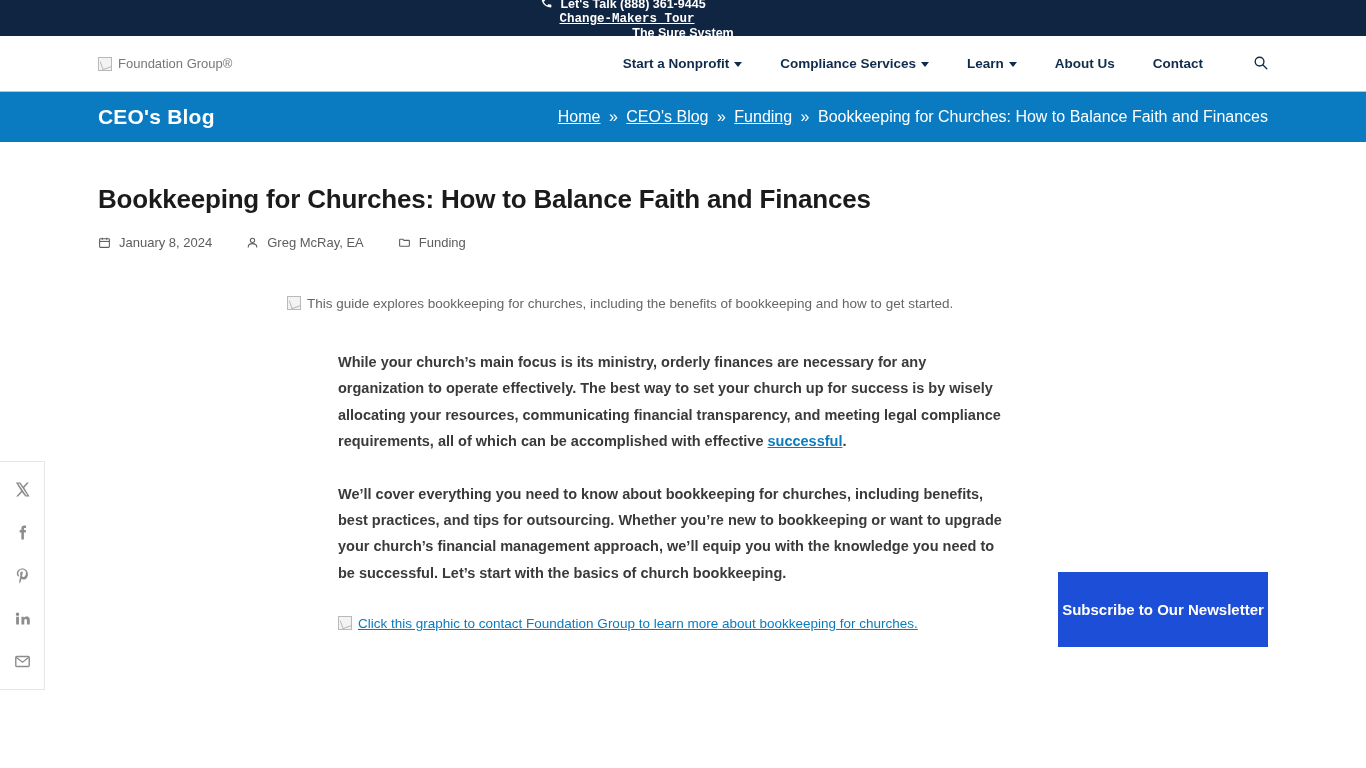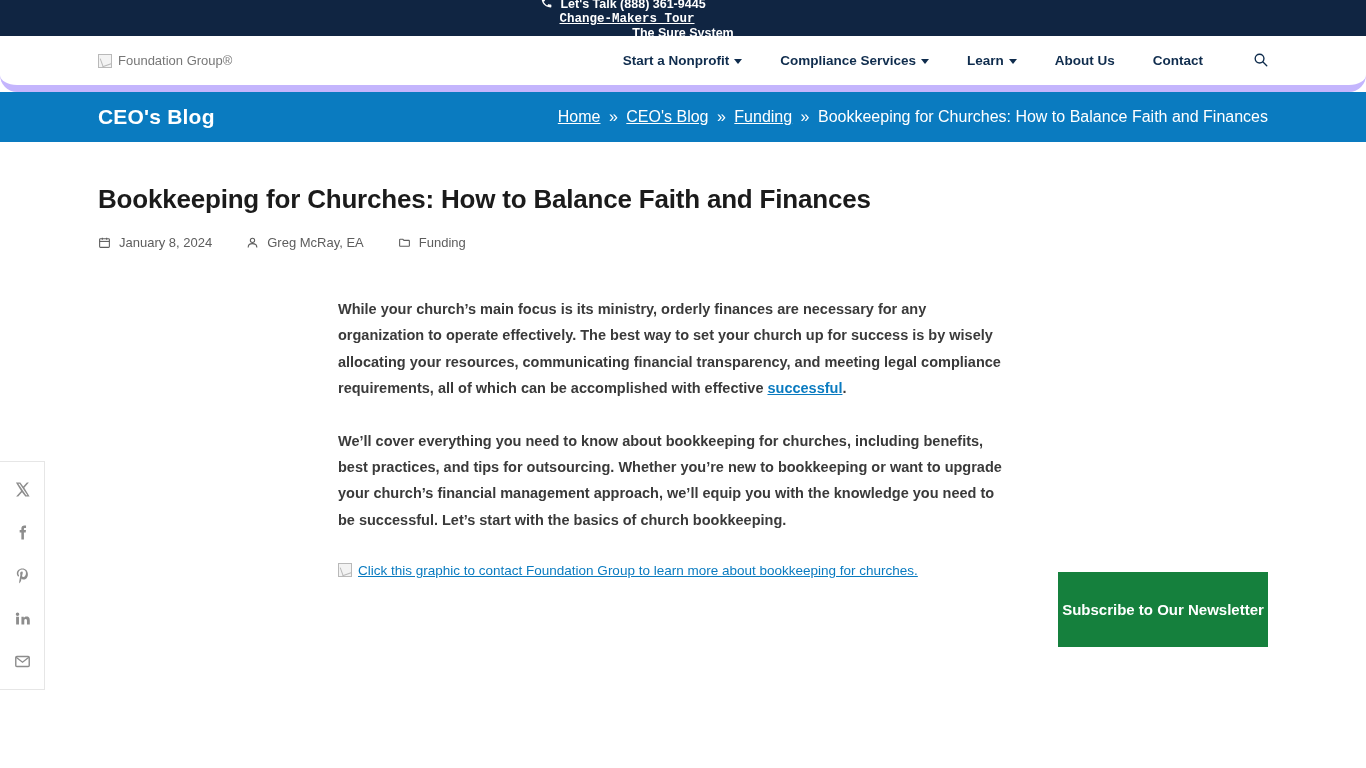--- a/index.html
+++ b/index.html
@@ -40,26 +40,25 @@
     margin-right: 110px;
   }
   .stars { color: #f5a623; font-size: 15px; letter-spacing: 0px; }
   .tb-link { color: #ffffff; text-decoration: underline; font-weight: bold; }
   .tb-sep { margin-right: 112px; font-family: Liberation Mono, monospace; }
 
   
   .header {
     background: #ffffff;
     height: 56px;
-    border-bottom: 7px solid #c4b5fd;
+    border-bottom: 1px solid #c4b5fd;
     display: flex;
     align-items: center;
     padding: 0 98px 0 98px;
     justify-content: space-between;
-    border-radius: 17px;
   }
   .logo-broken {
     font-size: 13px;
     color: #777;
     display: flex;
     align-items: center;
     gap: 6px;
   }
   .broken-img-icon {
     width: 14px; height: 14px;
@@ -205,21 +204,21 @@
     gap: 6px;
   }
 
   
   .subscribe {
     position: absolute;
     right: 98px;
     top: 388px;
     width: 210px;
     height: 75px;
-    background: #15803d;
+    background: #1d4ed8;
     color: #ffffff;
     display: flex;
     align-items: center;
     justify-content: center;
     text-align: center;
     font-size: 15px;
     font-weight: bold;
     line-height: 28px;
     cursor: pointer;
   }
@@ -346,20 +345,24 @@
     </div>
     <div class="social-btn">
       <svg width="17" height="17" viewBox="0 0 24 24" fill="none" stroke="#8d8d8d" stroke-width="2">
           <rect x="2.5" y="5" width="19" height="14" rx="1.5"></rect>
           <path d="M3 6l9 7 9-7"></path>
         </svg>
     </div>
   </div>
 
   <div class="article">
+    <div class="broken-figure">
+      <span class="broken-img-icon"></span>
+      <span>This guide explores bookkeeping for churches, including the benefits of bookkeeping and how to get started.</span>
+    </div>
 
     <p class="body-p">
       <span>While your church’s main focus is its ministry, orderly finances are necessary for any organization to operate effectively. The best way to set your church up for success is by wisely allocating your resources, communicating financial transparency, and meeting legal compliance requirements, all of which can be accomplished with effective </span><a href="#">successful</a><span>.</span>
     </p>
 
     <p class="body-p">We’ll cover everything you need to know about bookkeeping for churches, including benefits, best practices, and tips for outsourcing. Whether you’re new to bookkeeping or want to upgrade your church’s financial management approach, we’ll equip you with the knowledge you need to be successful. Let’s start with the basics of church bookkeeping.</p>
 
     <div class="cta-link">
       <span class="broken-img-icon"></span>
       <span>Click this graphic to contact Foundation Group to learn more about bookkeeping for churches.</span>

